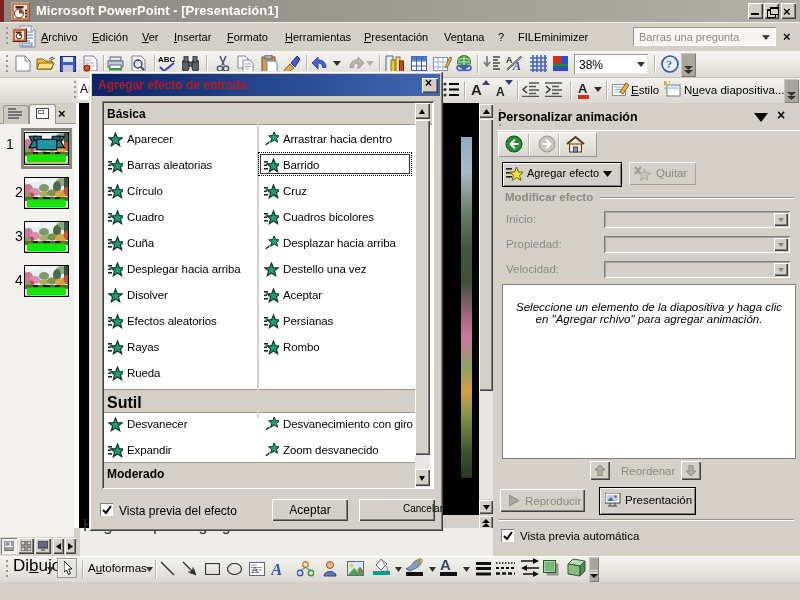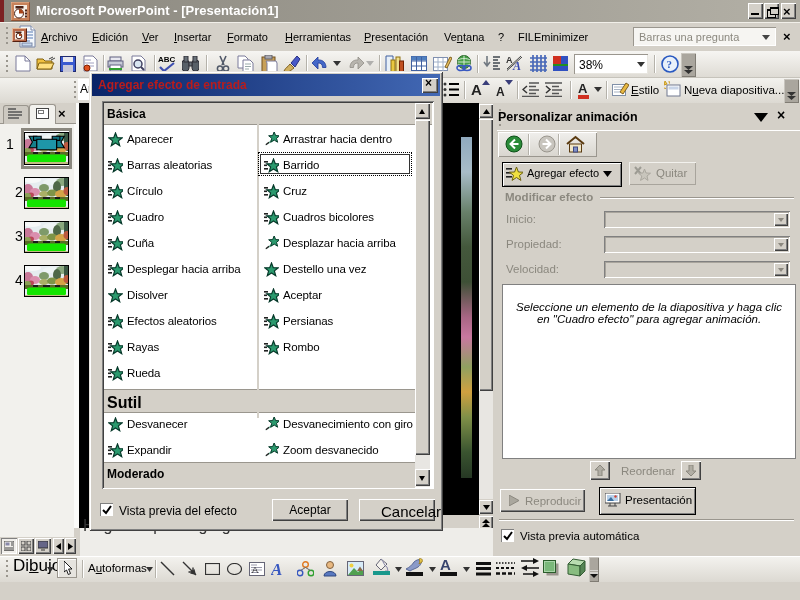--- a/index.html
+++ b/index.html
@@ -507,21 +507,21 @@
   </div>
 
   <div class="abs sunk1" style="left:11px;top:432px;width:13px;height:13px;background:#fff"></div>
   <svg class="abs" style="left:13px;top:434px" width="10" height="10">
         <path d="M1 5 L4 8 L9 1" stroke="#000" stroke-width="2" fill="none"></path>
       </svg>
   <div class="abs" style="left:30px;top:433px;font-size:12px">Vista previa del efecto</div>
   <div class="abs b3d" style="left:183px;top:428px;width:76px;height:22px"></div>
   <div class="abs" style="left:183px;top:432px;width:76px;text-align:center;font-size:12px">Aceptar</div>
   <div class="abs b3d" style="left:270px;top:428px;width:76px;height:22px"></div>
-  <div class="abs" style="left:284px;top:432px;width:76px;text-align:center;font-size:15px">Cancelar</div>
+  <div class="abs" style="left:278px;top:432px;width:76px;text-align:right;font-size:10px">Cancelar</div>
 </div>
 
 <div class="abs" id="pane" style="left:497px;top:103px;width:303px;height:451px;background:#d4d0c8">
 
   <div class="abs dots" style="left:2px;top:6px;width:2px;height:18px"></div>
   <div class="abs" style="left:1px;top:7px;font-size:12.5px;font-weight:bold">Personalizar animación</div>
   <svg class="abs" style="left:257px;top:10px" width="14" height="9">
         <path d="M0 0 H14 L7 9 Z" fill="#000"></path>
       </svg>
   <div class="abs" style="left:280px;top:4px;font-size:14px;font-weight:bold">×</div>
@@ -567,21 +567,21 @@
   <div class="abs" style="left:103px;top:94px;width:194px;height:2px;background:linear-gradient(to bottom,#9a968e 0 1px,#fff 1px 2px)"></div>
 
   <div class="abs" style="left:9px;top:110px;font-size:11.5px;color:#8b887f">Inicio:</div>
   <div class="abs combo" style="left:107px;top:108px"></div>
   <div class="abs" style="left:9px;top:135px;font-size:11.5px;color:#8b887f">Propiedad:</div>
   <div class="abs combo" style="left:107px;top:133px"></div>
   <div class="abs" style="left:9px;top:160px;font-size:11.5px;color:#8b887f">Velocidad:</div>
   <div class="abs combo" style="left:107px;top:158px"></div>
 
   <div class="abs" style="left:5px;top:181px;width:292px;height:173px;background:#fff;border:1px solid #808080">
-    <div class="abs" style="left:8px;top:16px;width:276px;text-align:center;font-size:11.5px;font-style:italic">Seleccione un elemento de la diapositiva y haga clic en "Cuadro efecto" para agregar animación.</div>
+    <div class="abs" style="left:8px;top:16px;width:276px;text-align:center;font-size:11.5px;font-style:italic">Seleccione un elemento de la diapositiva y haga clic en "Agregar rchivo" para agregar animación.</div>
   </div>
 
   <div class="abs b3d" style="left:93px;top:358px;width:20px;height:19px"></div>
   <svg class="abs" style="left:98px;top:362px" width="10" height="11">
         <path d="M5 0 L10 5 H7 V11 H3 V5 H0 Z" fill="#b0ada4" stroke="#8b887f"></path>
       </svg>
   <div class="abs" style="left:124px;top:362px;font-size:11.5px;color:#8b887f">Reordenar</div>
   <div class="abs b3d" style="left:184px;top:358px;width:20px;height:19px"></div>
   <svg class="abs" style="left:189px;top:362px" width="10" height="11">
         <path d="M5 11 L0 6 H3 V0 H7 V6 H10 Z" fill="#b0ada4" stroke="#8b887f"></path>

